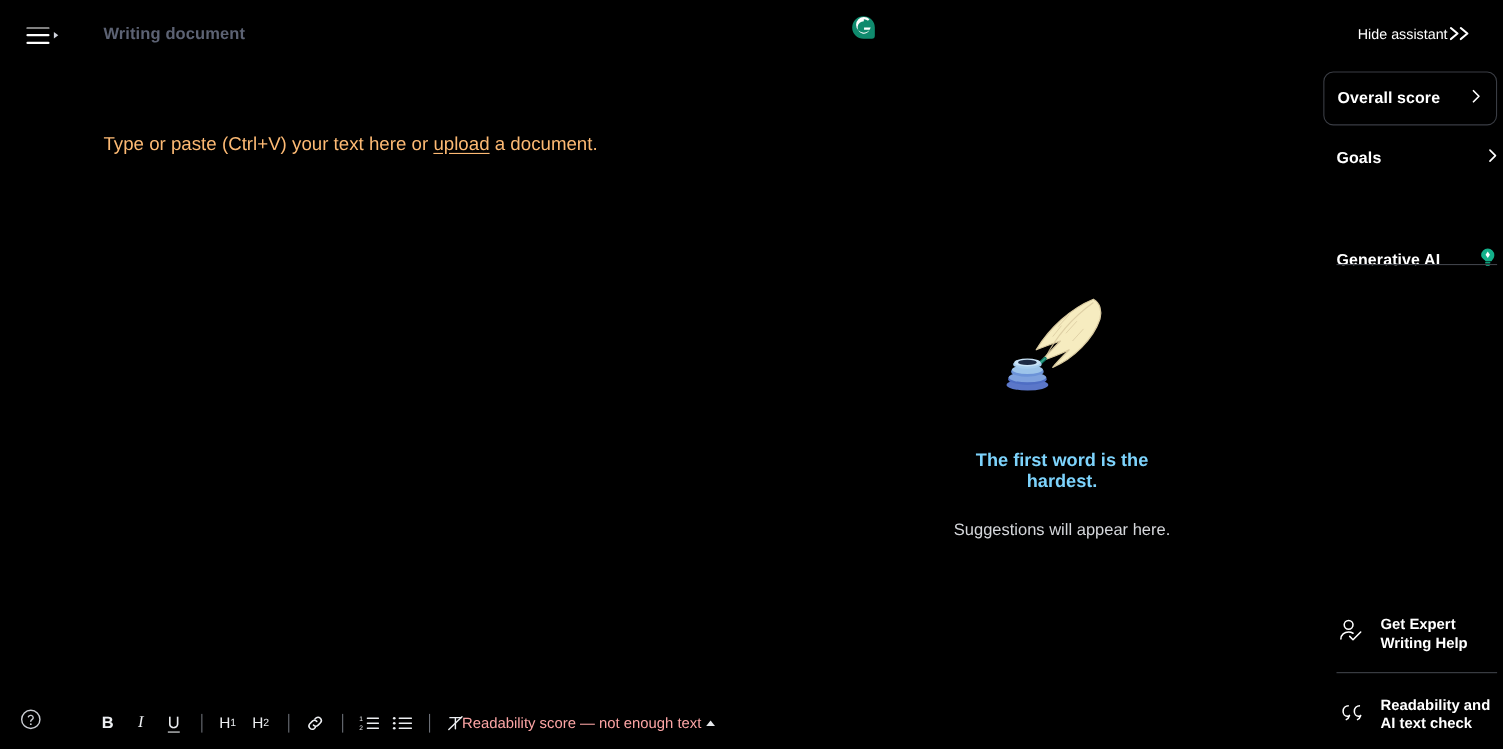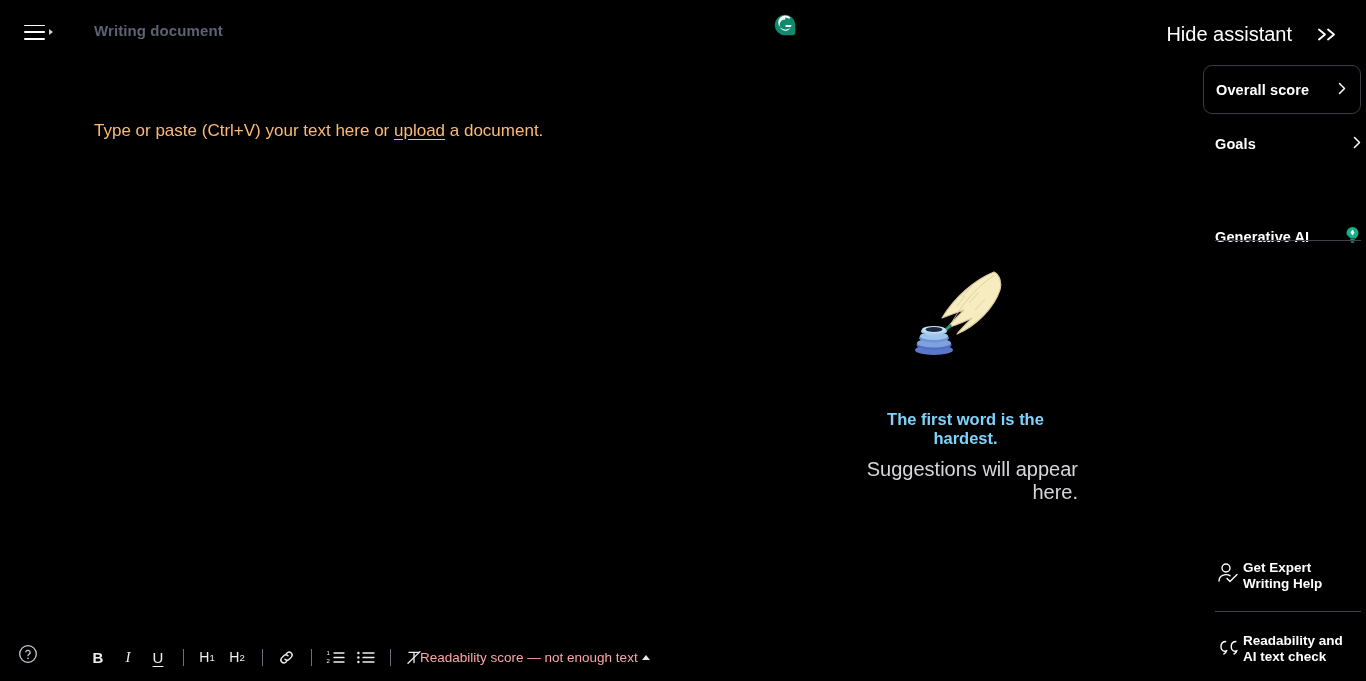--- a/index.html
+++ b/index.html
@@ -28,43 +28,43 @@
     position: absolute; left: 94px; top: 22px;
     font-size: 15px; font-weight: bold;
     color: #5c6273; letter-spacing: .1px;
     cursor: text;
   }
 
   .logo { position: absolute; left: 774px; top: 14px; width: 22px; height: 22px; cursor: pointer; }
 
   .hide-assistant {
     position: absolute; right: 28px; top: 23px;
-    display: flex; align-items: center; gap: 24px;
-    color: #ffffff; font-size: 20px;
+    display: flex; align-items: flex-end; gap: 0;
+    color: #ffffff; font-size: 13px;
     cursor: pointer; white-space: nowrap;
   }
   .chev2 { display: flex; align-items: center; gap: 1px; }
 
   
   .editor {
     position: absolute; left: 94px; top: 118px;
     width: 760px;
     font-size: 17px; color: #fdba74; line-height: 1.5;
     cursor: text;
   }
   .editor .upload { text-decoration: underline; text-underline-offset: 3px; cursor: pointer; }
 
   
   .empty {
     position: absolute; left: 853px; top: 262px;
     width: 225px; text-align: center;
   }
   .empty-quill { height: 96px; display: flex; align-items: flex-end; justify-content: center; }
   .empty-title { margin-top: 52px; font-size: 16.5px; font-weight: bold; color: #7dd3fc; }
-  .empty-sub { margin-top: 10px; font-size: 20px; color: #d5d7db; text-align: right; }
+  .empty-sub { margin-top: 25px; font-size: 15px; color: #d5d7db; }
 
   
   .panel { position: absolute; right: 0; top: 0; width: 176px; height: 610px; }
 
   .score-box {
     position: absolute; left: 13px; top: 65px;
     width: 158px; height: 49px;
     border: 1px solid #3a3d44; border-radius: 9px;
     display: flex; align-items: center; justify-content: space-between;
     padding: 0 14px 0 12px;
@@ -78,21 +78,21 @@
   .row-goals { top: 129px; }
   .row-genai { top: 187px; margin-top: 35px; }
   .panel-label { font-size: 14.5px; color: #ffffff; font-weight: bold; letter-spacing: .1px; }
 
   .divider { position: absolute; left: 25px; width: 146px; height: 1px; background: #3f4249; }
   .div-top { top: 240px; }
   .div-mid { top: 611px; }
 
   .cta {
     position: absolute; left: 25px; width: 152px;
-    display: flex; align-items: center; 
+    display: flex; align-items: center; gap: 12px;
     cursor: pointer;
   }
   .cta-expert { top: 560px; }
   .cta-plag { top: 633px; }
   .cta-text { font-size: 13.5px; font-weight: bold; color: #ffffff; line-height: 1.22; }
 
   
   .bottombar { position: absolute; left: 0; bottom: 0; width: 1190px; height: 48px; }
   .help-btn { position: absolute; left: 18px; top: 11px; cursor: pointer; }
 

